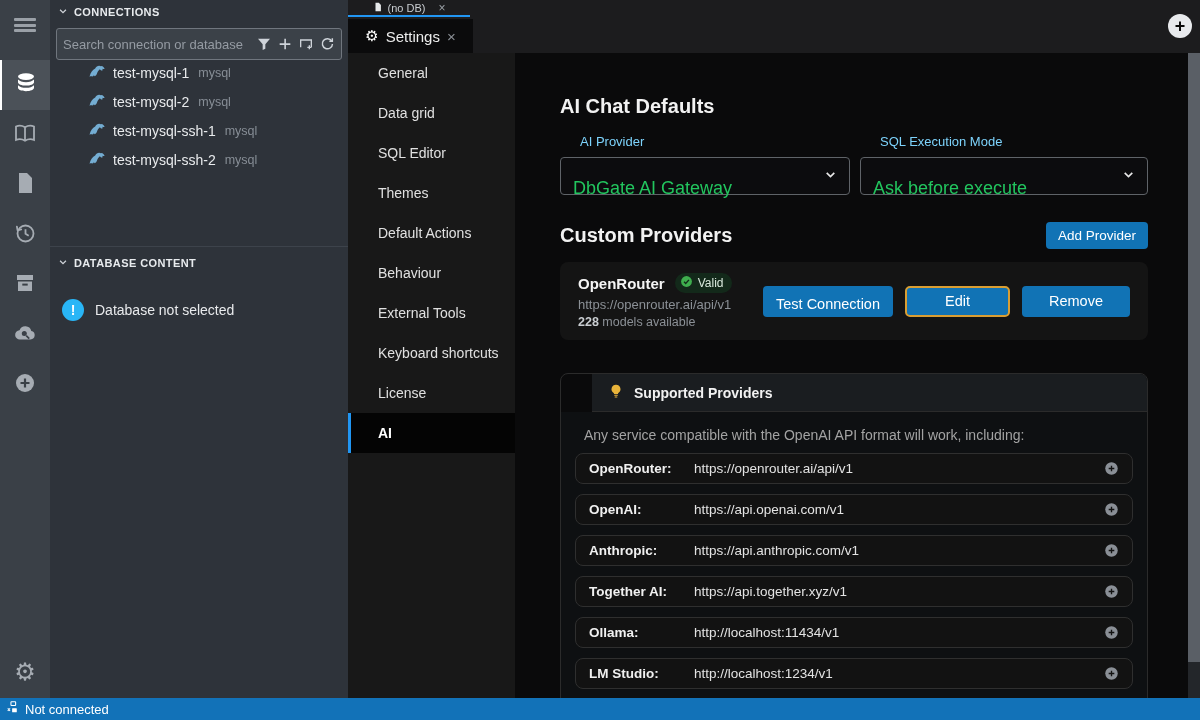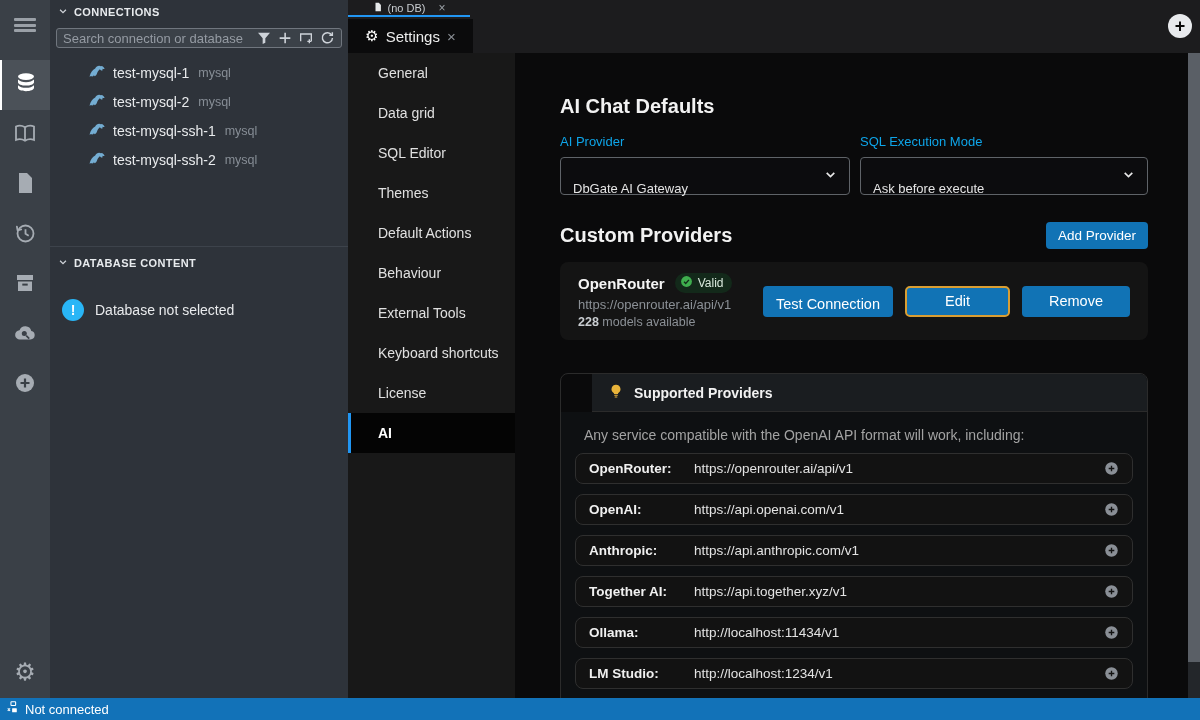--- a/index.html
+++ b/index.html
@@ -11,21 +11,21 @@
   .iconbar { position:absolute; left:0; top:0; width:50px; height:698px; background:#3a4047; }
   .iconbar .ibtn { position:absolute; left:0; width:50px; height:50px; display:flex; align-items:center; justify-content:center; color:#a6acb3; cursor:pointer; }
   .iconbar .ibtn svg { width:24px; height:24px; }
   .iconbar .ibtn.active { background:#4b5158; border-left:2px solid #ffffff; color:#ffffff; }
   .hamburger span { display:block; width:22px; height:3px; background:#9aa0a7; border-radius:1px; margin:2.5px 0; }
 
   
   .sidepanel { position:absolute; left:50px; top:0; width:298px; height:698px; background:#2e333a; }
   .panel-header { display:flex; align-items:center; gap:6px; height:24px; padding-left:8px; color:#e8ebee; font-size:11px; font-weight:bold; letter-spacing:.4px; }
   .panel-header svg { width:10px; height:10px; color:#cfd3d8; }
-  .searchbox { position:absolute; left:6px; right:6px; top:28px; height:20px; background:#3b4148; border:1px solid #70767e; border-radius:3px; display:flex; align-items:center; padding:0 6px; }
+  .searchbox { position:absolute; left:6px; right:6px; top:28px; height:32px; background:#3b4148; border:1px solid #70767e; border-radius:3px; display:flex; align-items:center; padding:0 6px; }
   .searchbox .ph { flex:1; font-size:13px; color:#959ba3; white-space:nowrap; overflow:hidden; }
   .searchbox .sicon { width:16px; height:16px; color:#ced3d9; margin-left:5px; flex:none; cursor:pointer; }
   .conn-list { position:absolute; left:0; right:0; top:58px; }
   .conn-item { display:flex; align-items:center; height:29px; padding-left:38px; cursor:pointer; }
   .conn-item svg { width:18px; height:18px; color:#74add2; margin-right:7px; flex:none; }
   .conn-name { font-size:14px; color:#e9ebed; margin-right:9px; }
   .conn-engine { font-size:12.5px; color:#878e96; }
   .dbcontent { position:absolute; left:0; right:0; top:246px; border-top:1px solid #3d434b; padding-top:4px; }
   .db-empty { display:flex; align-items:center; gap:11px; margin:24px 0 0 12px; }
   .info-circle { width:22px; height:22px; border-radius:50%; background:#29b6f6; color:#ffffff; font-weight:bold; font-size:14px; display:flex; align-items:center; justify-content:center; }
@@ -45,23 +45,23 @@
   .settings-menu { position:absolute; left:348px; top:53px; width:167px; height:645px; background:#181818; }
   .menu-item { height:40px; display:flex; align-items:center; padding-left:30px; font-size:14px; color:#e0e0e0; cursor:pointer; }
   .menu-item.active { background:#040404; border-left:3px solid #2196f3; padding-left:27px; font-weight:bold; color:#ffffff; }
 
   
   .content { position:absolute; left:515px; top:53px; width:673px; height:645px; background:#0a0a0b; overflow:hidden; padding:0 40px 0 45px; }
   h1.sect { font-size:20px; font-weight:600; color:#f2f2f2; }
   .h-chat { margin-top:42px; }
   .form-row { display:flex; gap:10px; margin-top:16px; }
   .fcol1 { width:290px; } .fcol2 { flex:1; }
-  .flabel { font-size:13px; color:#0ea5e9; margin-bottom:8px; }
+  .flabel { font-size:13px; color:#7dd3fc; margin-bottom:8px;margin-left:20px; }
   .selectbox { height:38px; border:1px solid #5f6368; border-radius:4px; background:#0c0c0e; display:flex; align-items:center; padding:0 12px; cursor:pointer; }
-  .selectbox .val { flex:1; font-size:13px; color:#e5e5e5;margin-top:25px; }
+  .selectbox .val { flex:1; font-size:18px; color:#22c55e;margin-top:25px; }
   .selectbox svg { width:13px; height:13px; color:#e8e8e8; }
   .custom-head { display:flex; align-items:center; justify-content:space-between; margin-top:27px; }
   .btn { background:#1173b5; color:#ffffff; border:none; border-radius:4px; font-family:inherit; cursor:pointer; }
   .btn-add { font-size:13.5px; padding:6px 12px; }
   .provider-card { margin-top:13px; background:#141414; border-radius:8px; height:78px; display:flex; align-items:center; padding:0 18px; }
   .pc-left { flex:1; }
   .pc-name-row { display:flex; align-items:center; gap:10px; }
   .pc-name { font-size:15px; font-weight:bold; color:#f5f5f5; }
   .badge { display:inline-flex; align-items:center; gap:5px; background:#13291a; border-radius:10px; padding:2px 9px 2px 5px; font-size:12px; color:#dcead f; color:#d9e8dc; }
   .badge svg { width:13px; height:13px; }

